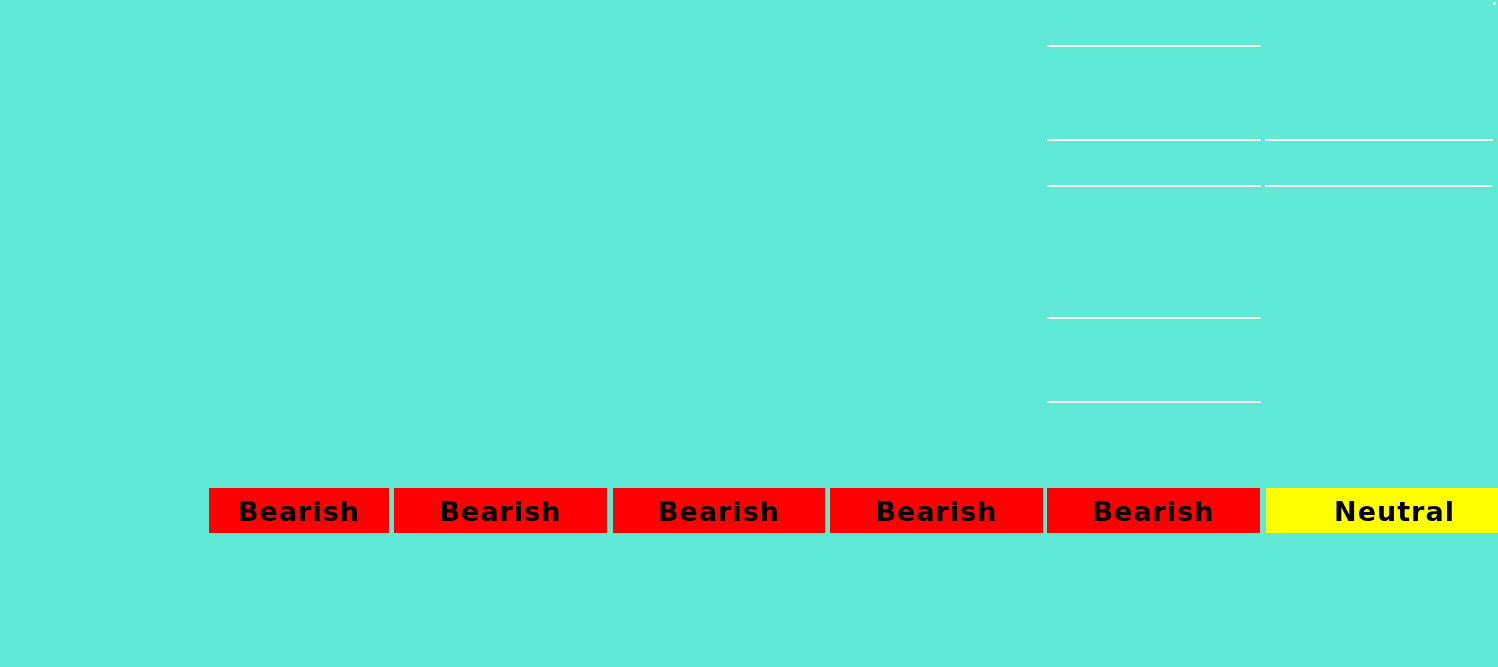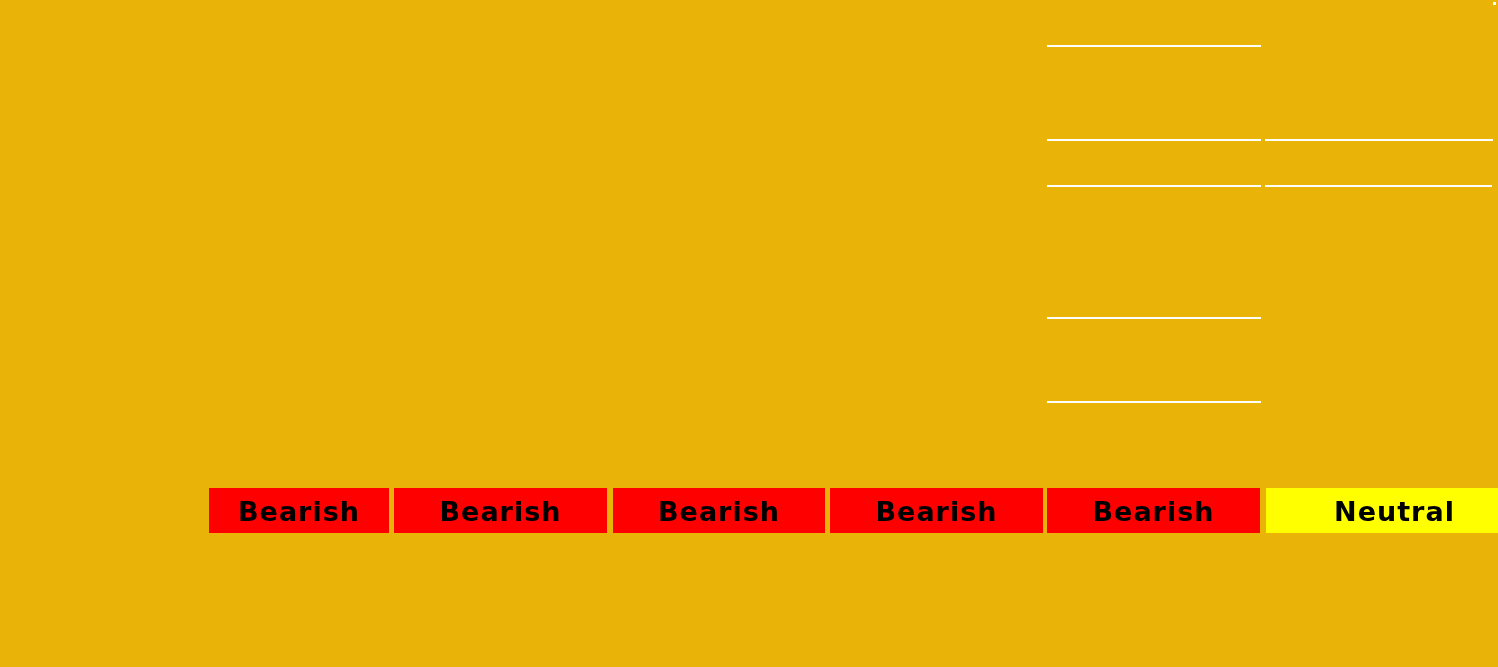--- a/index.html
+++ b/index.html
@@ -61,21 +61,21 @@
   .cell-1 { left: 209px;  width: 180px; }
   .cell-2 { left: 394px;  width: 213px; }
   .cell-3 { left: 613px;  width: 212px; }
   .cell-4 { left: 830px;  width: 213px; }
   .cell-5 { left: 1047px; width: 213px; }
   .cell-6 { left: 1266px; width: 257px; }
 </style>
 </head>
 <body>
 
-<div id="screenshot-root" style="background: #eab308;">
+<div id="screenshot-root" style="background: #5eead4;">
 
   <div class="underline u-1" style="background: rgb(255, 255, 255);"></div>
   <div class="underline u-2a" style="background: rgb(255, 255, 255);"></div>
   <div class="underline u-2b" style="background: rgb(255, 255, 255);"></div>
   <div class="underline u-3a" style="background: rgb(255, 255, 255);"></div>
   <div class="underline u-3b" style="background: rgb(255, 255, 255);"></div>
   <div class="underline u-4" style="background: rgb(255, 255, 255);"></div>
   <div class="underline u-5" style="background: rgb(255, 255, 255);"></div>
 
   <div class="pixel-artifact"></div>

